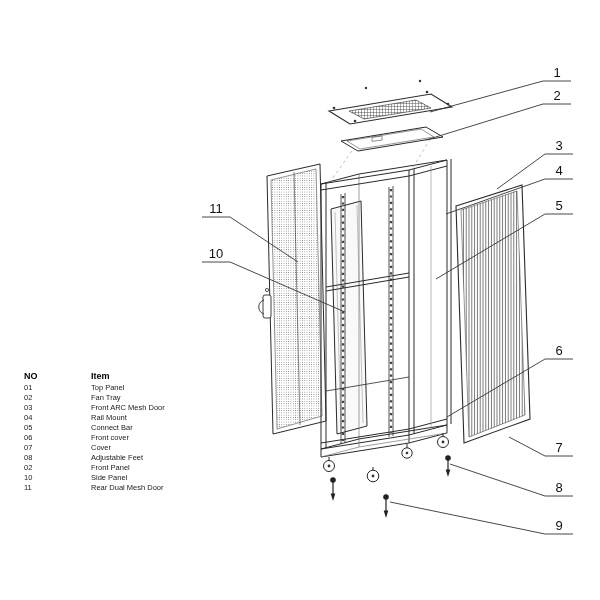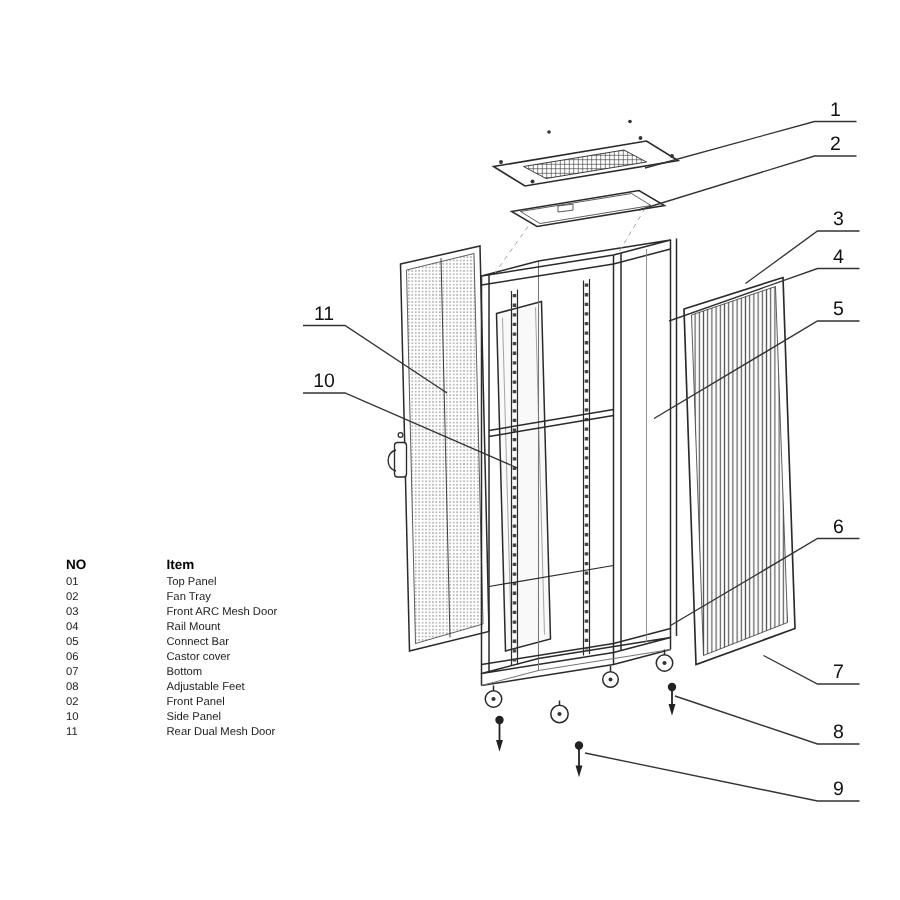--- a/index.html
+++ b/index.html
@@ -1,21 +1,21 @@
 <!DOCTYPE html>
 <html><head>
 <meta charset="utf-8">
 <style>
   html,body { margin:0; padding:0; background:#fff; }
   .canvas {
     position:relative; width:600px; height:600px; background:#ffffff;
     font-family:"Liberation Sans", sans-serif; overflow:hidden;
   }
   .canvas svg { position:absolute; left:0; top:0; }
-  .parts { position:absolute; left:44px; top:371px; color:#000; }
+  .parts { position:absolute; left:24px; top:371px; color:#000; }
   .parts-header { display:flex; font-weight:bold; font-size:9px; line-height:11px; margin-bottom:1px; }
   .parts-row { display:flex; font-size:7.5px; line-height:10px; color:#1a1a1a;align-items:center; }
   .col-no { width:25px; flex:0 0 25px; }
   .col-item { white-space:nowrap;padding-left:42px; }
   .callout-text { font-size:13px; fill:#111; font-family:"Liberation Sans", sans-serif; }
 </style>
 </head>
 <body>
 
 <div class="canvas">
@@ -212,25 +212,25 @@
     <div class="parts-row">
       <span class="col-no">04</span>
       <span class="col-item">Rail Mount</span>
     </div>
     <div class="parts-row">
       <span class="col-no">05</span>
       <span class="col-item">Connect Bar</span>
     </div>
     <div class="parts-row">
       <span class="col-no">06</span>
-      <span class="col-item">Castor cover</span>
+      <span class="col-item">Front cover</span>
     </div>
     <div class="parts-row">
       <span class="col-no">07</span>
-      <span class="col-item">Bottom</span>
+      <span class="col-item">Cover</span>
     </div>
     <div class="parts-row">
       <span class="col-no">08</span>
       <span class="col-item">Adjustable Feet</span>
     </div>
     <div class="parts-row">
       <span class="col-no">02</span>
       <span class="col-item">Front Panel</span>
     </div>
     <div class="parts-row">

